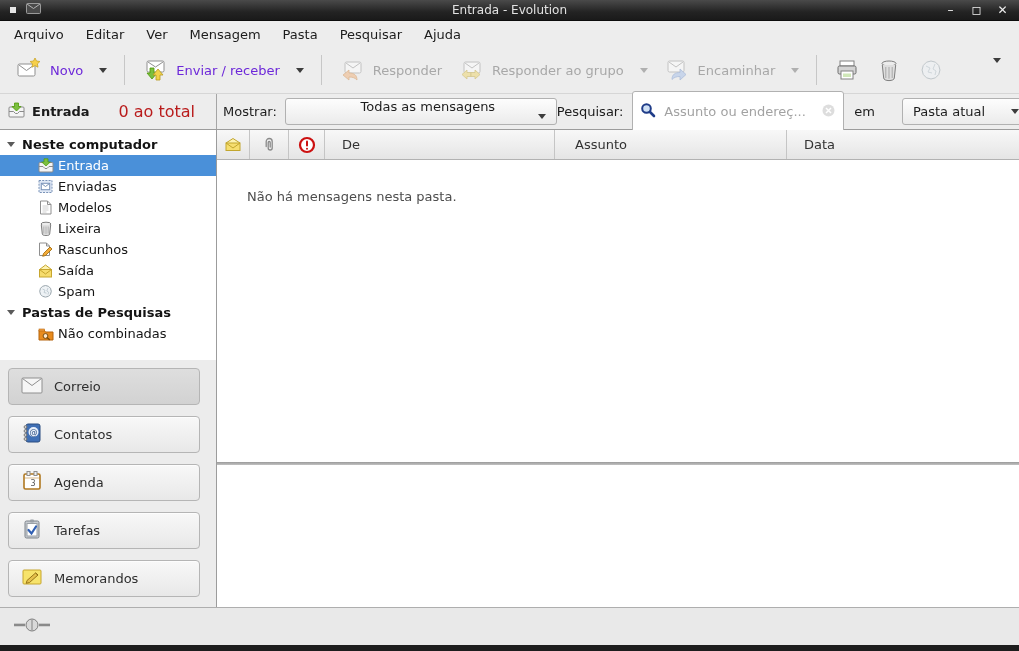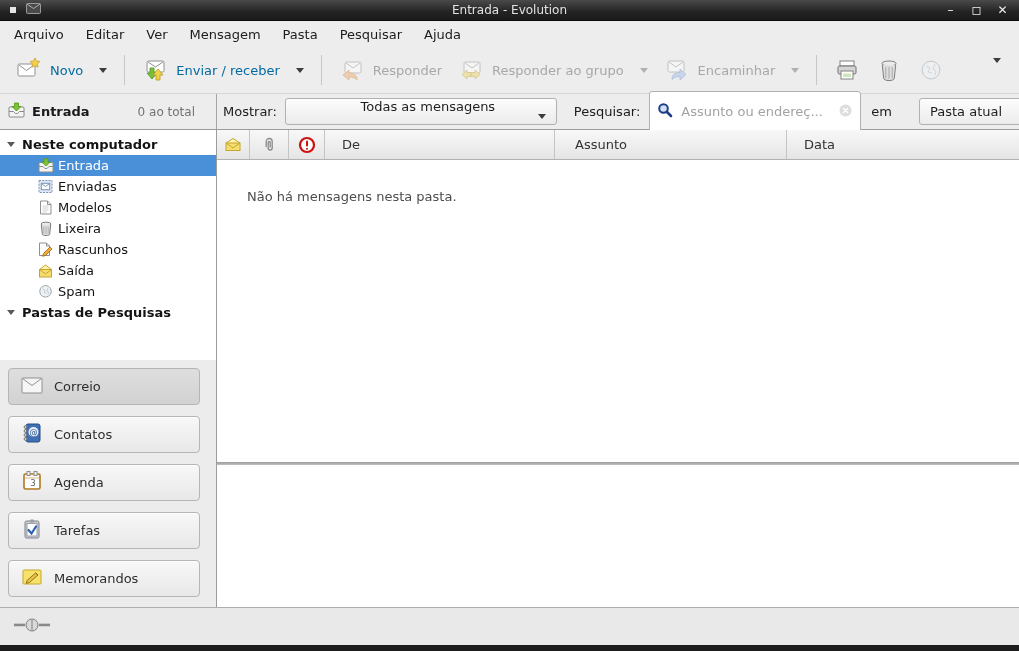--- a/index.html
+++ b/index.html
@@ -34,39 +34,39 @@
     height: 26px; flex: 0 0 26px; background: #ededed;
     display: flex; align-items: center; padding-left: 3px;
   }
   .menu-item { padding: 4px 11px; color: #1c1c1c; }
 
   
   .toolbar {
     height: 46px; flex: 0 0 46px; background: #ededed;
     display: flex; align-items: center; padding: 0 8px;
   }
-  .tbtn { display: flex; align-items: center; gap: 8px; padding: 5px 8px; border-radius: 3px; color: #0369a1; }
+  .tbtn { display: flex; align-items: center; gap: 8px; padding: 5px 8px; border-radius: 3px; color: #6d28d9; }
   .tbtn.disabled { color: #a8a8a8; }
   .tbtn.disabled svg { opacity: .45; }
   .caret { width: 0; height: 0; border-left: 4px solid transparent; border-right: 4px solid transparent; border-top: 5px solid #3c3c3c; }
   .tbtn.disabled .caret { border-top-color: #b0b0b0; }
   .caret-pad { margin-left: 8px; }
   .tsep { width: 1px; height: 30px; background: #c7c7c7; margin: 0 9px; flex: 0 0 1px; }
   .icon-btn { padding: 5px 8px; border-radius: 3px; display: flex; align-items: center; }
   .toolbar-overflow { margin-left: auto; padding: 6px 10px; }
 
   
   .filterbar {
     height: 37px; flex: 0 0 37px; background: #ededed;
     border-top: 1px solid #d6d6d6; border-bottom: 1px solid #9c9c9c;
     display: flex; align-items: stretch;
   }
   .folder-header { width: 217px; flex: 0 0 217px; border-right: 1px solid #a5a5a5; display: flex; align-items: center; padding: 0 8px; }
   .folder-title { font-weight: bold; margin-left: 7px; }
-  .folder-count { margin-left: auto; font-size: 12px; color: #737373; padding-right: 13px; }
+  .folder-count { margin-left: auto; font-size: 16px; color: #b91c1c; padding-right: 13px; }
   .filter-rest { flex: 1; display: flex; align-items: center; padding: 0 6px; }
   .bar-label { color: #1c1c1c; }
   .combo {
     height: 27px; display: flex; align-items: center;
     background: linear-gradient(#fdfdfd, #ebebeb);
     border: 1px solid #b1b1b1; border-radius: 3px; padding: 0 10px; color: #1e1e1e;
   }
   .combo .caret { margin-left: auto; }
   .mostrar-combo { width: 272px; margin-left: 8px; padding-left: 24px; flex-direction: column; }
   .search-box {
@@ -247,21 +247,21 @@
       </span>
       <span class="folder-title">Entrada</span>
       <span class="folder-count">0 ao total</span>
     </div>
     <div class="filter-rest">
       <span class="bar-label">Mostrar:</span>
       <div class="combo mostrar-combo">
         <span>Todas as mensagens</span>
         <span class="caret"></span>
       </div>
-      <span class="bar-label" style="margin-left:17px">Pesquisar:</span>
+      <span class="bar-label" style="margin-left:0">Pesquisar:</span>
       <div class="search-box">
         <span>
           <svg width="16" height="16" viewBox="0 0 16 16">
             <circle cx="6.5" cy="6.5" r="4.3" fill="#cfe0f4" stroke="#1f3c88" stroke-width="2"></circle>
             <path d="M10 10l4 4" stroke="#1f3c88" stroke-width="2.6" stroke-linecap="round"></path>
           </svg>
         </span>
         <input type="text" placeholder="Assunto ou endereç..." style="">
         <span style="opacity:.5">
           <svg width="15" height="15" viewBox="0 0 15 15">
@@ -362,20 +362,31 @@
             </svg>
           </span>
           <span>Spam</span>
         </div>
 
         <div class="tree-group-header">
           <span class="expander"></span>
           <span>Pastas de Pesquisas</span>
         </div>
 
+        <div class="tree-item">
+          <span class="ticon">
+            <svg width="16" height="14" viewBox="0 0 16 14">
+              <path d="M1 3h5l1.5 2H15v8H1z" fill="#e98c1e" stroke="#b5650e"></path>
+              <rect x="1" y="2" width="5.5" height="2" fill="#f2a144" stroke="#b5650e" stroke-width=".6"></rect>
+              <circle cx="7.5" cy="9" r="2.4" fill="#fde8cc" stroke="#7a4a08"></circle>
+              <path d="M9.3 10.8l2 1.8" stroke="#7a4a08" stroke-width="1.4" stroke-linecap="round"></path>
+            </svg>
+          </span>
+          <span>Não combinadas</span>
+        </div>
 
       </div>
 
       <div class="switcher">
         <div class="sw-btn active">
           <span>
             <svg width="22" height="17" viewBox="0 0 22 17">
               <rect x="1" y="1" width="20" height="15" rx="1" fill="#f6f6f6" stroke="#8f8f8f"></rect>
               <path d="M1.5 1.5l9.5 7 9.5-7" fill="none" stroke="#8f8f8f"></path>
             </svg>

